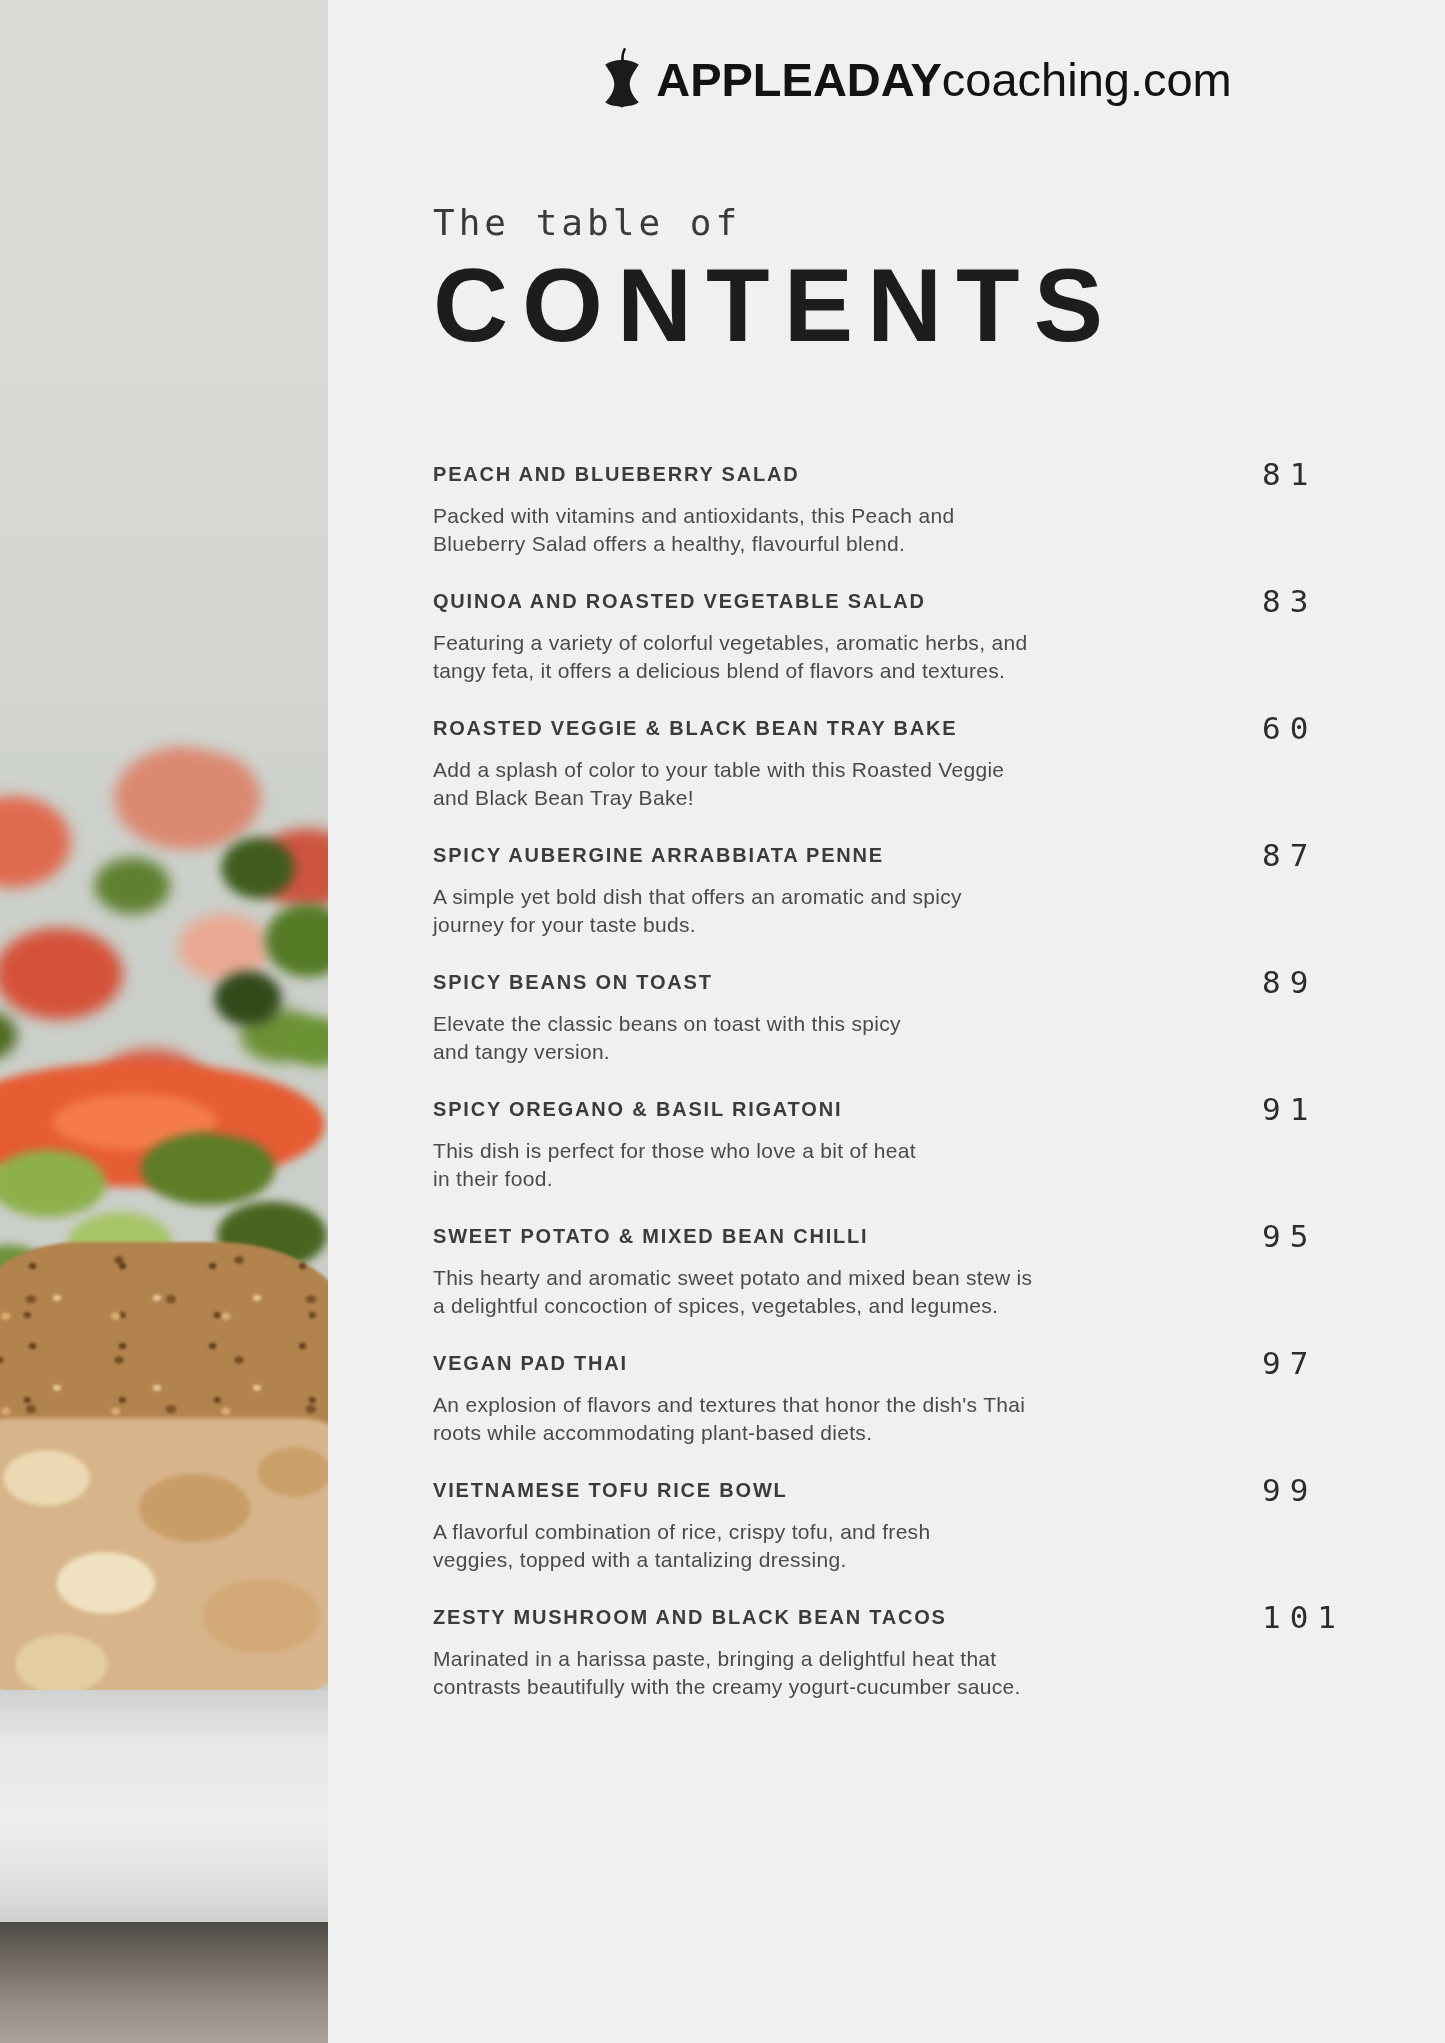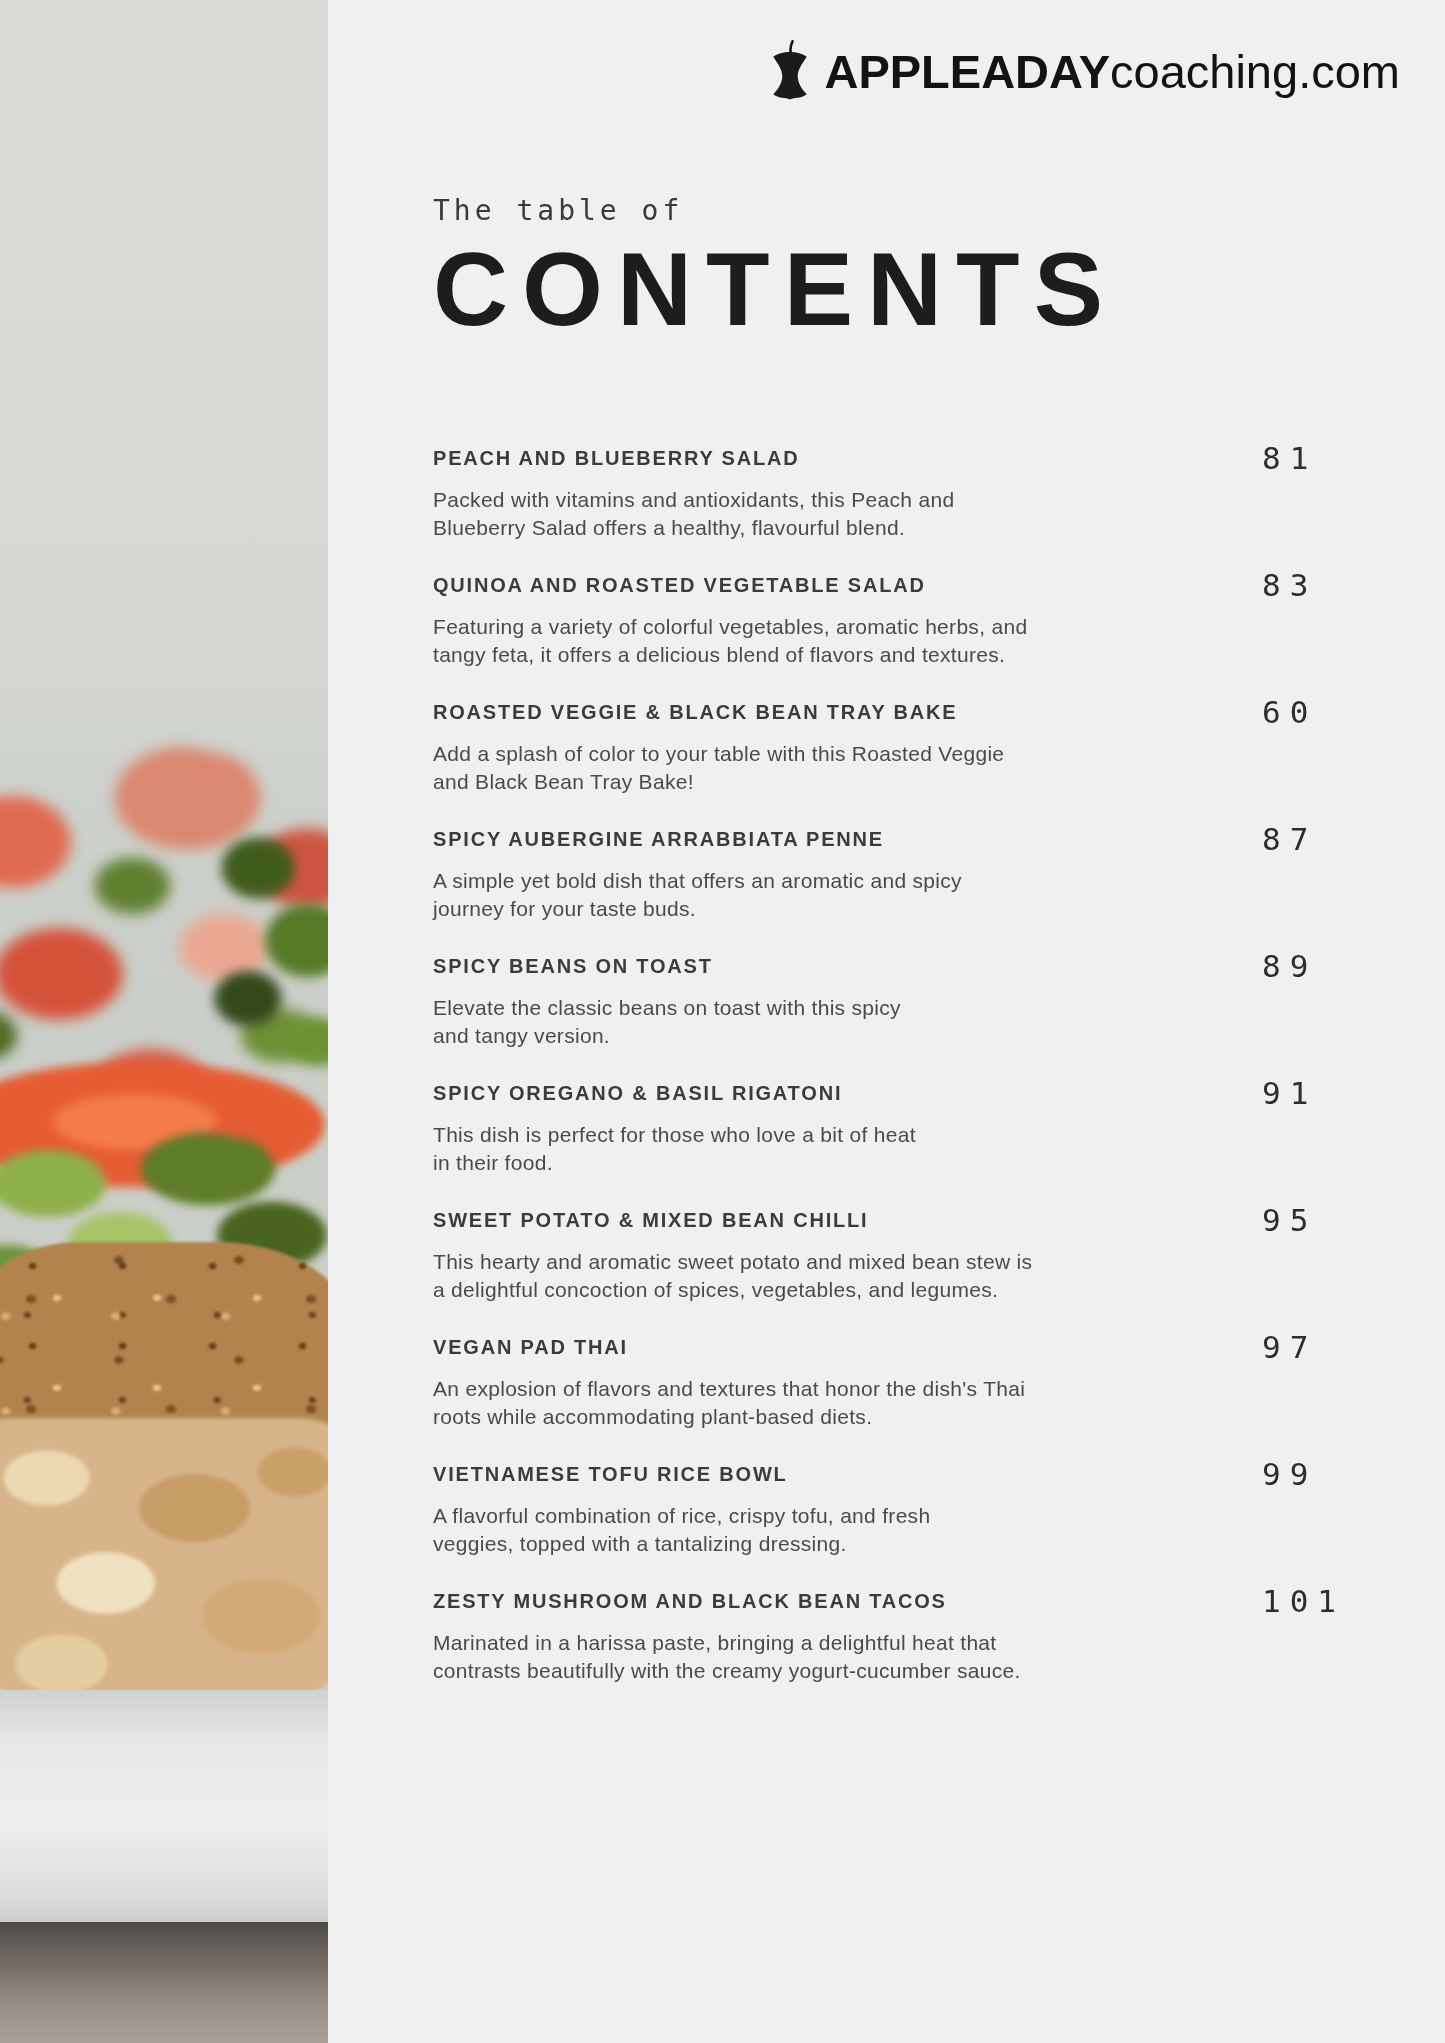--- a/index.html
+++ b/index.html
@@ -66,27 +66,27 @@
       radial-gradient(60px 40px at 85% 18%, #caa06a 0 60%, transparent 63%);
     filter:blur(2px); }
   .ph-plate { left:0; top:1690px; width:100%; height:240px;
     background:linear-gradient(180deg,#cfd2d1 0%,#e6e8e7 22%,#edefee 55%,#dcdedd 85%,#c9cbca 100%); }
   .ph-table { left:0; top:1922px; width:100%; height:121px;
     background:linear-gradient(180deg,#4e4a46 0%,#6f6862 30%,#948c83 65%,#aba199 100%); }
 
   
   .content { flex:1; padding-left:105px; color:#3c3c3f; }
 
-  .header { display:flex; justify-content:flex-end; align-items:center; gap:13px; padding:40px 45px 0 0; }
+  .header { display:flex; justify-content:center; align-items:center; gap:13px; padding:40px 45px 0 0;margin-top:8px; }
   .logo-icon { width:42px; height:62px; flex:none; }
   .logo-text { font-size:47px; color:#131313; letter-spacing:0; white-space:nowrap; }
   .logo-text .bold { font-weight:700; }
   .logo-text .light { font-weight:400; }
 
-  .kicker { margin-top:92px; font-family:"DejaVu Sans Mono", monospace; font-size:28px;
+  .kicker { margin-top:92px; font-family:"DejaVu Sans Mono", monospace; font-size:36px;
             letter-spacing:4px; color:#3a3a3a; }
   .big-title { margin-top:10px; font-size:104px; font-weight:700; letter-spacing:14px;
                color:#1d1d1f; line-height:1; }
 
   .toc-list { margin-top:100px; }
   .toc-item { display:flex; align-items:flex-start; margin-bottom:26px; }
   .toc-text { width:807px; flex:none; }
   .toc-title { font-size:20px; font-weight:700; letter-spacing:1.8px; color:#3b3b3e; line-height:34px; }
   .toc-desc { margin-top:11px; font-size:21px; line-height:28px; letter-spacing:0.3px;
               color:#4a4a4a; white-space:pre-line; }

